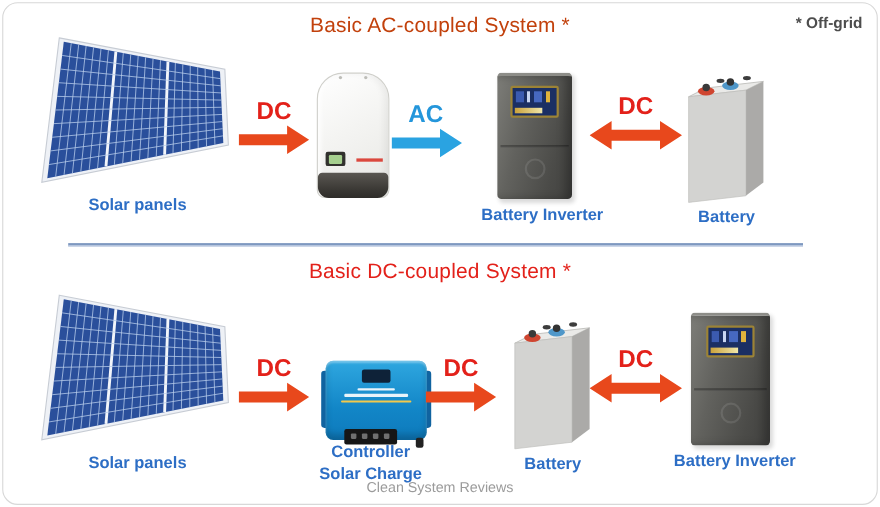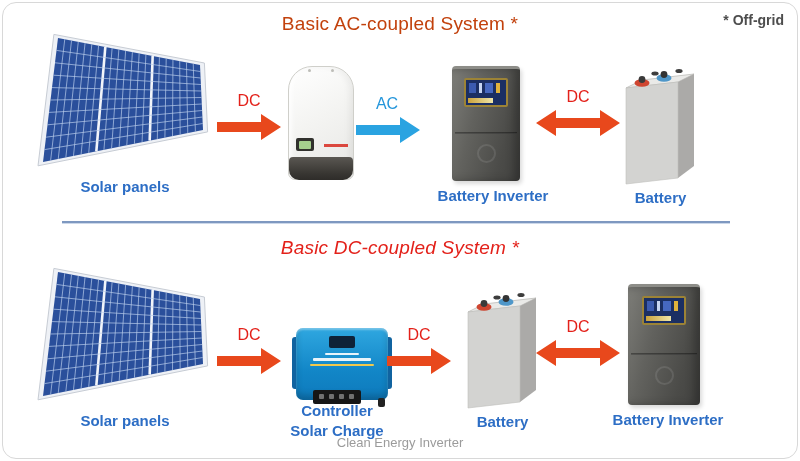--- a/index.html
+++ b/index.html
@@ -2,29 +2,29 @@
 <html><head>
 <meta charset="utf-8">
 <style>
   html,body{margin:0;padding:0;background:#fff;}
   .stage{position:relative;width:800px;height:461px;background:#fff;
          font-family:"Liberation Sans","DejaVu Sans",sans-serif;overflow:hidden;}
   .frame{position:absolute;inset:2px;border:1px solid #d8d8d8;border-radius:14px;}
 
   .sys-title{position:absolute;left:0;right:0;text-align:center;font-size:19px;letter-spacing:.2px;}
   .ac-title{top:13px;color:#c2410c;}
-  .dc-title{top:237px;color:#e3211a;font-style:italic;}
+  .dc-title{top:237px;color:#e3211a;}
   .offgrid{position:absolute;right:16px;top:12px;font-size:14px;color:#4d4d4d;font-weight:bold;}
   .watermark{position:absolute;left:0;right:0;top:435px;text-align:center;font-size:13px;color:#9b9b9b;}
   .divider{position:absolute;left:62px;top:221px;width:668px;height:2px;background:#7e98c0;border-bottom:1px solid #ccd8ea;}
 
   .comp-label{position:absolute;text-align:center;font-size:15px;font-weight:700;color:#2d6ec5;line-height:20px;}
 
   .flow{position:absolute;text-align:center;}
-  .flow-label{font-size:16px;font-weight:400;height:18px;line-height:18px;margin-bottom:2px;}
+  .flow-label{font-size:22px;font-weight:700;height:18px;line-height:18px;margin-bottom:2px;}
   .flow-label.dc{color:#e3211a;}
   .flow-label.ac{color:#2496db;}
   .arrow-svg{display:block;margin:0 auto;}
 
   .device{position:absolute;}
 
   
   .solar-inverter{width:66px;height:114px;}
   .si-body{position:absolute;inset:0;background:linear-gradient(150deg,#ffffff 0%,#f4f4f2 45%,#e7e7e4 100%);
            border:1px solid #cfcfca;border-radius:24px 24px 7px 7px;
@@ -257,14 +257,14 @@
     </svg>
   </div>
 
   <div class="device batt-inverter" style="left:628px;top:284px;width:72px;height:118px">
     <div class="bi-screen"></div>
     <div class="bi-seam"></div>
     <div class="bi-logo"></div>
   </div>
   <div class="comp-label" style="left:598px;top:410px;width:140px">Battery Inverter</div>
 
-  <div class="watermark">Clean Energy Inverter</div>
+  <div class="watermark">Clean System Reviews</div>
 </div>
 
 </body></html>

